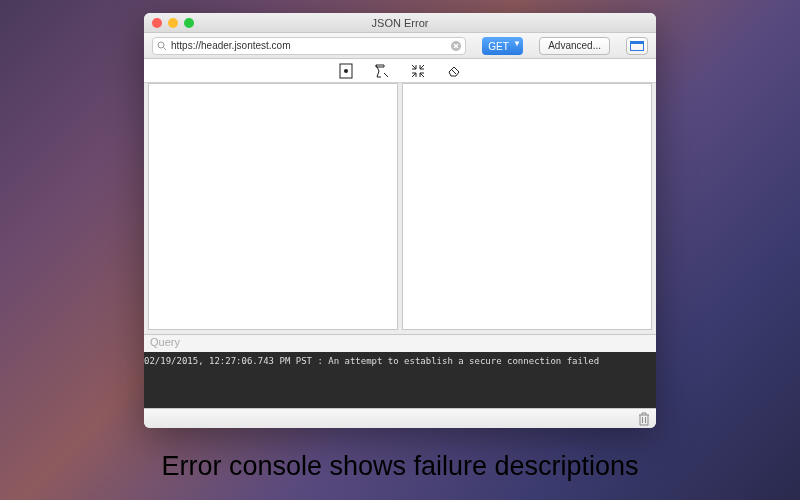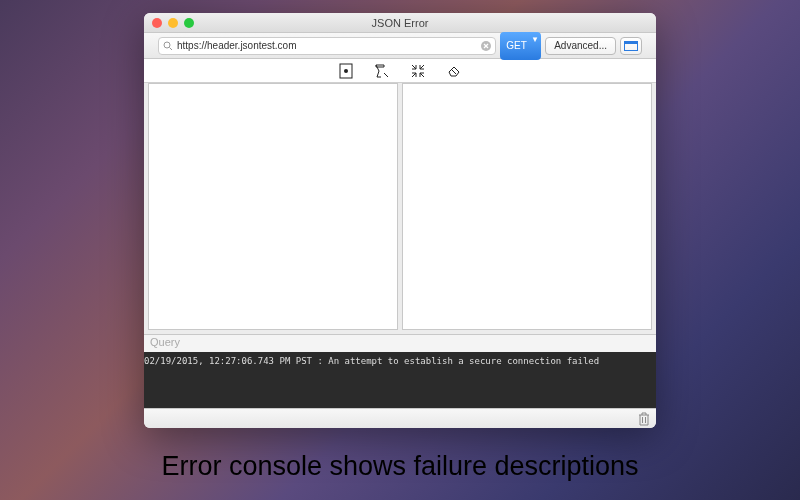--- a/index.html
+++ b/index.html
@@ -33,36 +33,36 @@
 .t-max { background: #28c940; }
 .win-title {
   position: absolute; left: 0; right: 0;
   text-align: center; font-size: 11px; color: #444;
 }
 .toolbar {
   height: 26px;
   background: linear-gradient(#f7f7f7, #e8e8e8);
   border-bottom: 1px solid #c8c8c8;
   display: flex; align-items: center;
-  padding: 0 14px; gap: 4px;
+  padding: 0 8px; gap: 16px;
 }
 .url-wrap {
   flex: 1; display: flex; align-items: center;
   background: #fff; border: 1px solid #ccc;
   border-radius: 4px; height: 18px;
   padding: 0 4px; gap: 4px;
 }
 .url-icon { font-size: 10px; color: #888; }
 .url-input {
   flex: 1; border: none; outline: none;
   font-size: 10px; color: #333; background: transparent;
 }
 .url-clear { color: #999; font-size: 10px; cursor: pointer; }
 .method-select {
-  height: 28px; background: linear-gradient(#5aa9ff,#2a7be0);
+  height: 18px; background: linear-gradient(#5aa9ff,#2a7be0);
   color: #fff; border: none; border-radius: 4px;
   font-size: 10px; padding: 0 14px 0 6px;
   appearance: none; position: relative;
 }
 .sel-wrap { position: relative; display: inline-block; }
 .sel-wrap::after {
   content: "▾"; position: absolute; right: 4px; top: 2px;
   font-size: 9px; color: #fff; pointer-events: none;
 }
 .adv-btn {

